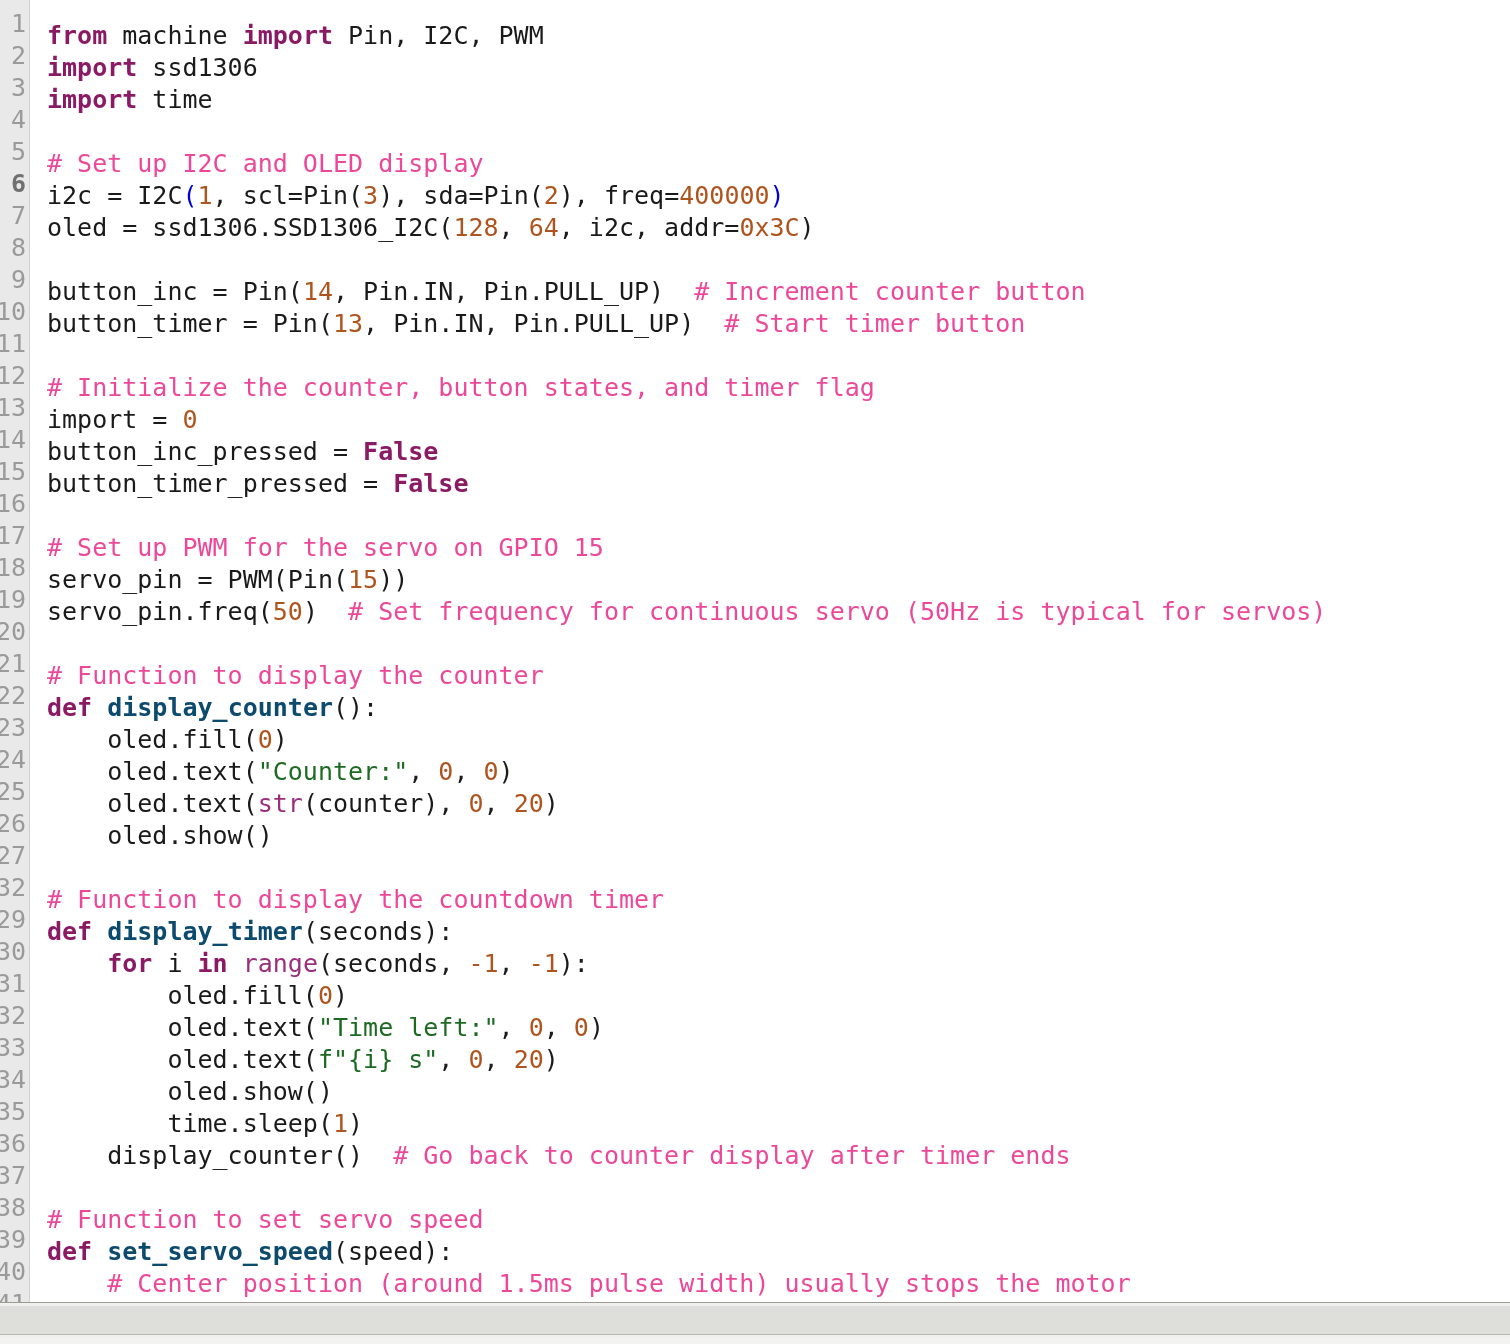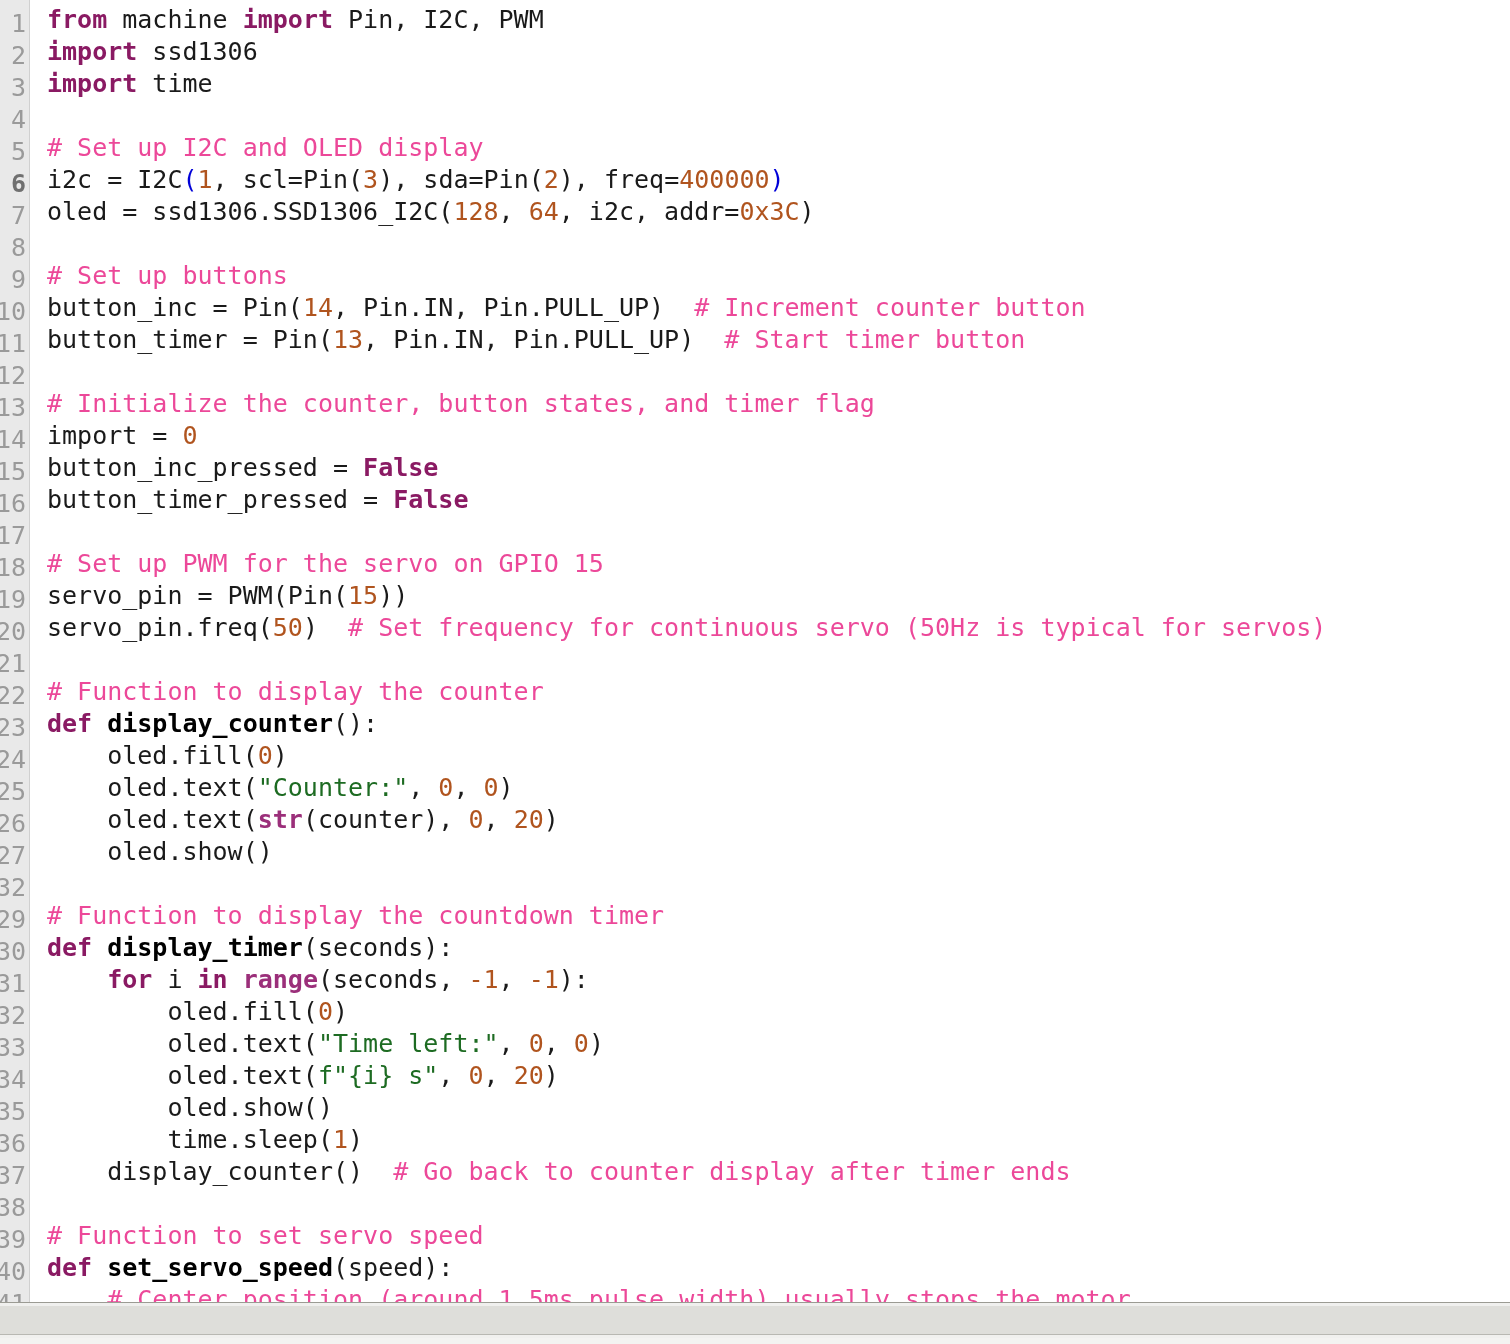--- a/index.html
+++ b/index.html
@@ -61,38 +61,38 @@
   .gutter-num.current {
     color: #707070;
     font-weight: bold;
   }
 
   
   #code-area {
     flex: 1 1 auto;
     position: relative;
     overflow: hidden;
-    padding-top: 4px;
+    padding-top: 20px;
     padding-left: 17px;
     box-sizing: border-box;
     background: #ffffff;
   }
   .code-line {
     height: 32px;
     line-height: 32px;
     font-size: 25px;
     font-family: "DejaVu Sans Mono", monospace;
     white-space: pre;
     color: #1a1a1a;
     letter-spacing: 0px;
   }
 
   
   .tok-kw       { color: #8a1a63; font-weight: bold; }
-  .tok-builtin  { color: #9b2f7a; font-weight: bold; }
+  .tok-builtin  { color: #9b2f7a; font-weight: normal; }
   .tok-def      { color: #15138a; font-weight: bold; }
   .tok-num      { color: #b0541e; font-weight: normal; }
   .tok-str      { color: #1d6b22; font-weight: normal; }
   .tok-com      { color: #b4b4b4; font-weight: normal; }
   .tok-plain    { color: #1a1a1a; }
   .tok-brkt     { color: #0000d8; font-weight: normal; }
 
   
   #h-scrollbar {
     flex: 0 0 42px;
@@ -121,21 +121,21 @@
   }
   #win-bottom-edge {
     position: absolute;
     left: 0; right: 0; bottom: 0;
     height: 6px;
     background: #f3f3f1;
   }
 </style>
 <style>
   .tok-kw{color:#8a1a63;} .tok-builtin{color:#9b2f7a;}
-  .tok-def{color:#000000;} .tok-num{color:#b0541e;}
+  .tok-def{color:#0c4a6e;} .tok-num{color:#b0541e;}
   .tok-str{color:#1d6b22;} .tok-com{color:#ec4899;}
   .tok-plain{color:#1a1a1a;} .tok-brkt{color:#0000d8;}
   #gutter{background:#e9e9e9;}
   .gutter-num{color:#9a9a9a;}
   #code-viewport,#code-area{background:#ffffff;}
   #h-scroll-track,#h-scroll-thumb{background:#dededa;}
 </style></head>
 <body>
 
 <div id="editor-window">
@@ -188,21 +188,20 @@
 
     <div id="code-area">
         <div class="code-line"><span class="tok-kw">from </span><span class="tok-plain">machine </span><span class="tok-kw">import </span><span class="tok-plain">Pin, I2C, PWM</span></div>
         <div class="code-line"><span class="tok-kw">import </span><span class="tok-plain">ssd1306</span></div>
         <div class="code-line"><span class="tok-kw">import </span><span class="tok-plain">time</span></div>
         <div class="code-line">&nbsp;</div>
         <div class="code-line"><span class="tok-com"># Set up I2C and OLED display</span></div>
         <div class="code-line"><span class="tok-plain">i2c = I2C</span><span class="tok-brkt">(</span><span class="tok-num">1</span><span class="tok-plain">, scl=Pin(</span><span class="tok-num">3</span><span class="tok-plain">), sda=Pin(</span><span class="tok-num">2</span><span class="tok-plain">), freq=</span><span class="tok-num">400000</span><span class="tok-brkt">)</span></div>
         <div class="code-line"><span class="tok-plain">oled = ssd1306.SSD1306_I2C(</span><span class="tok-num">128</span><span class="tok-plain">, </span><span class="tok-num">64</span><span class="tok-plain">, i2c, addr=</span><span class="tok-num">0x3C</span><span class="tok-plain">)</span></div>
         <div class="code-line">&nbsp;</div>
-        <div class="code-line"><span class="tok-com"># Set up buttons</span></div>
         <div class="code-line"><span class="tok-plain">button_inc = Pin(</span><span class="tok-num">14</span><span class="tok-plain">, Pin.IN, Pin.PULL_UP)  </span><span class="tok-com"># Increment counter button</span></div>
         <div class="code-line"><span class="tok-plain">button_timer = Pin(</span><span class="tok-num">13</span><span class="tok-plain">, Pin.IN, Pin.PULL_UP)  </span><span class="tok-com"># Start timer button</span></div>
         <div class="code-line">&nbsp;</div>
         <div class="code-line"><span class="tok-com"># Initialize the counter, button states, and timer flag</span></div>
         <div class="code-line"><span class="tok-plain">import = </span><span class="tok-num">0</span></div>
         <div class="code-line"><span class="tok-plain">button_inc_pressed = </span><span class="tok-kw">False</span></div>
         <div class="code-line"><span class="tok-plain">button_timer_pressed = </span><span class="tok-kw">False</span></div>
         <div class="code-line">&nbsp;</div>
         <div class="code-line"><span class="tok-com"># Set up PWM for the servo on GPIO 15</span></div>
         <div class="code-line"><span class="tok-plain">servo_pin = PWM(Pin(</span><span class="tok-num">15</span><span class="tok-plain">))</span></div>

